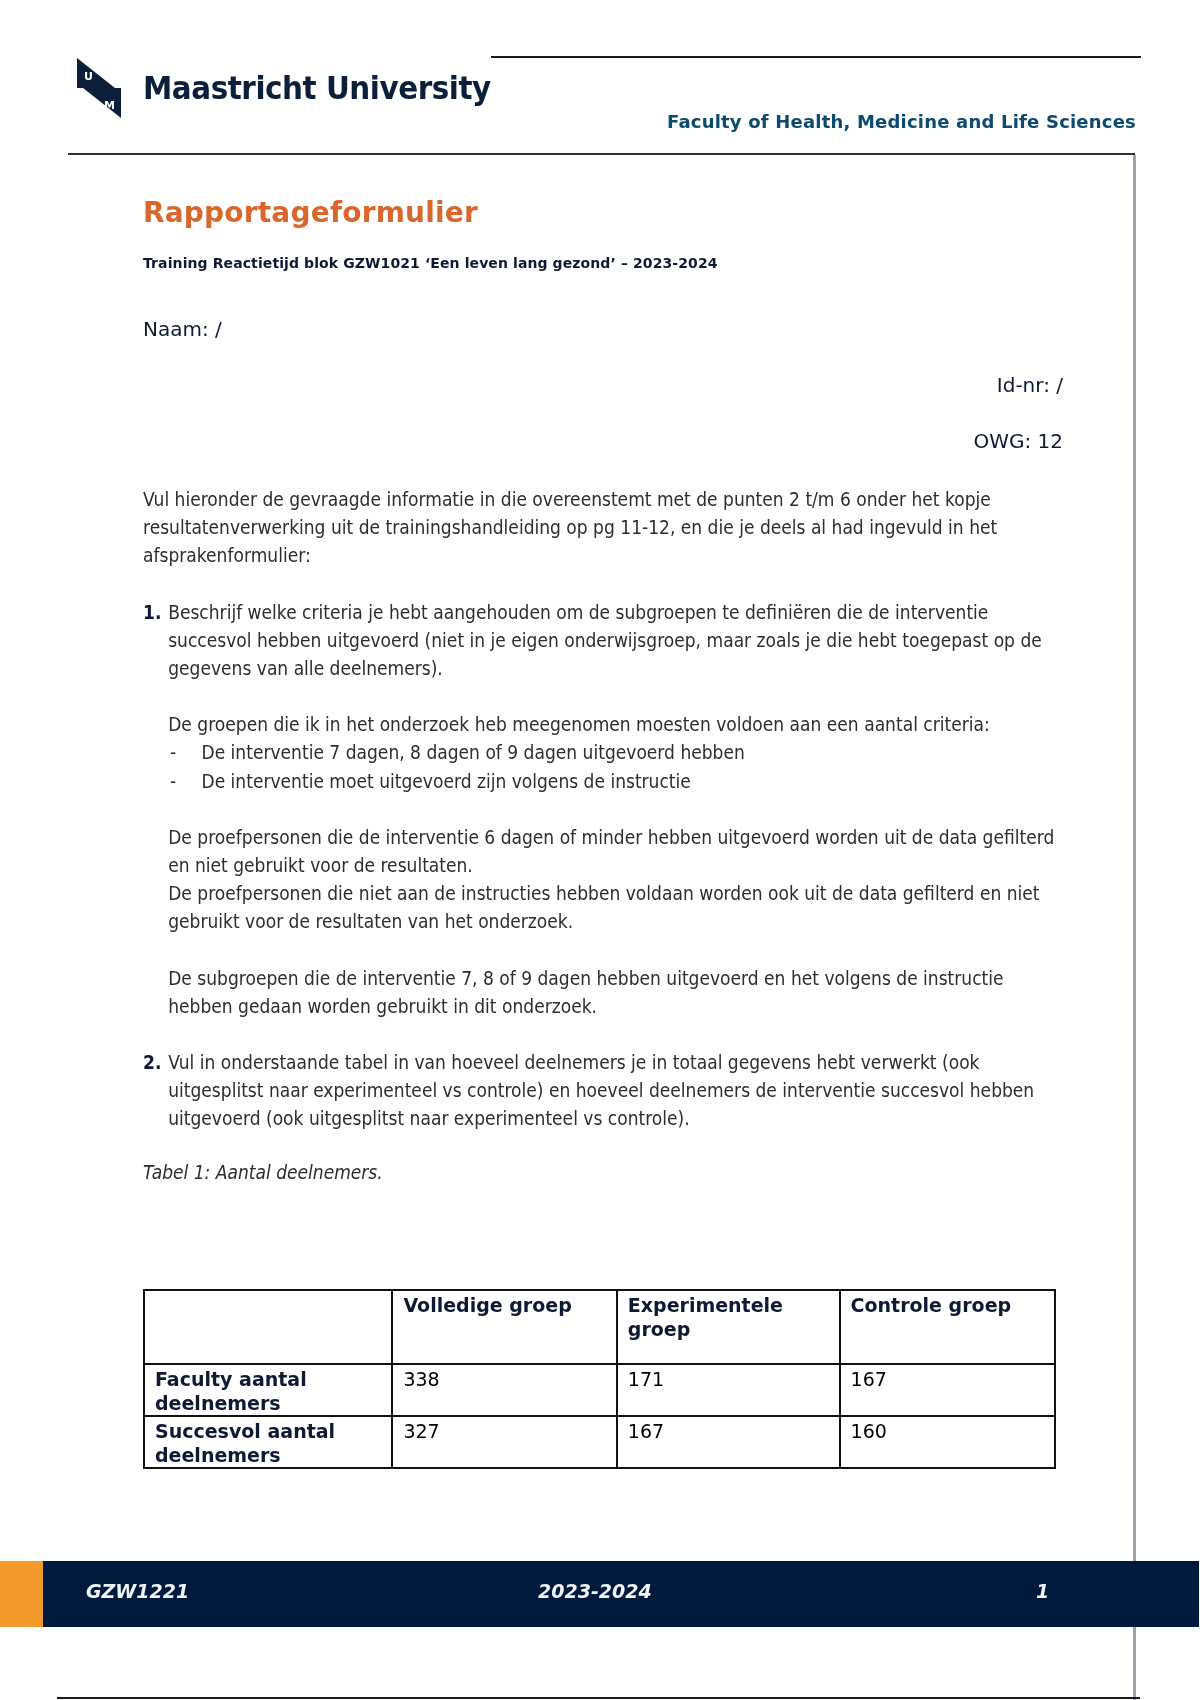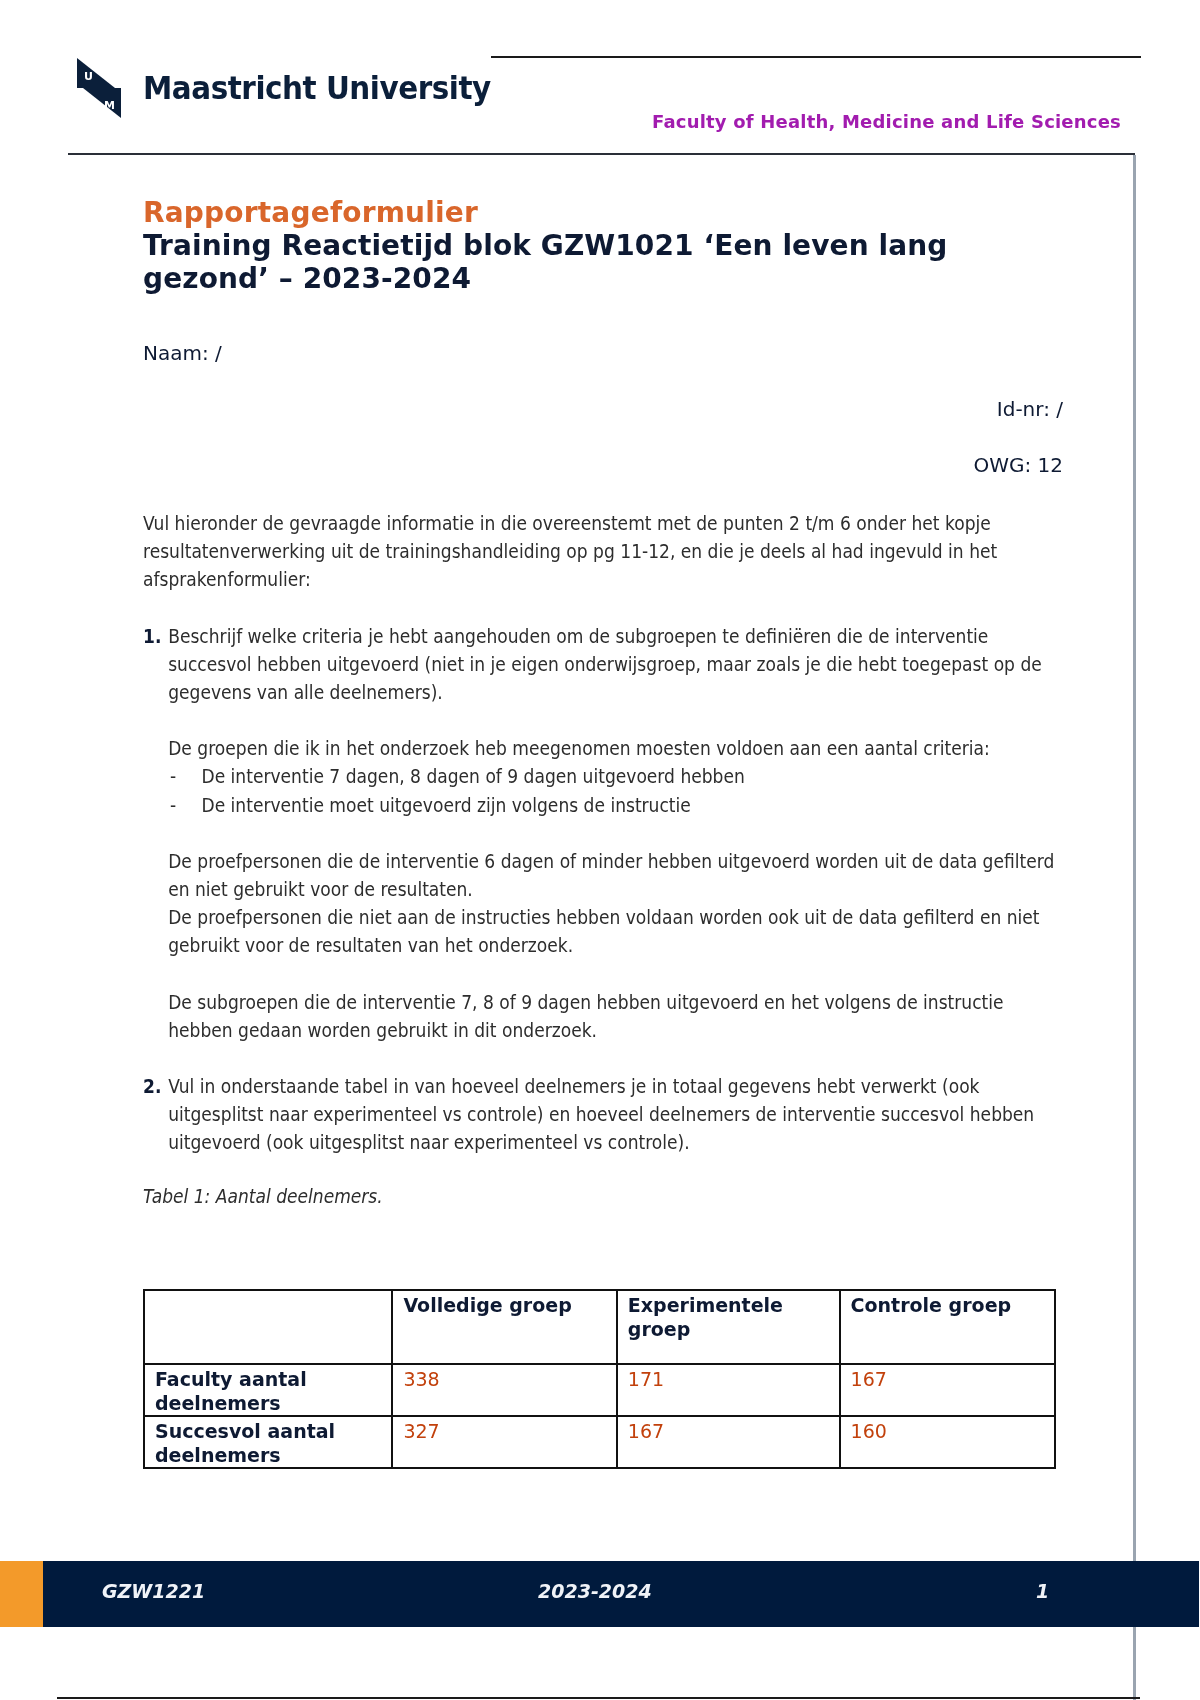--- a/index.html
+++ b/index.html
@@ -3,54 +3,54 @@
   <meta charset="utf-8">
   <style>
     * { box-sizing: border-box; margin: 0; padding: 0; }
     html, body { width: 1200px; height: 1700px; background: #ffffff; overflow: hidden; }
     body { position: relative; font-family: "DejaVu Sans", sans-serif; color: #2b2b2b; }
 
     .header-top-rule { position: absolute; left: 491px; top: 56px; width: 650px; height: 2px; background: #1a1a1a; }
     .logo { position: absolute; left: 77px; top: 58px; display: flex; align-items: center; }
     .logo svg { width: 46px; height: 60px; }
     .logo-text { margin-left: 20px; font-family: "DejaVu Sans", sans-serif; font-size: 32px; font-weight: bold; color: #0b1f3a; letter-spacing: -0.5px; transform: scaleX(0.92); transform-origin: left center; }
-    .faculty { position: absolute; right: 79px; top: 111px; font-size: 18px; font-weight: bold; color: #a21caf; letter-spacing: 0.2px; }
+    .faculty { position: absolute; right: 64px; top: 111px; font-size: 18px; font-weight: bold; color: #0c4a6e; letter-spacing: 0.2px; }
     .header-bottom-rule { position: absolute; left: 68px; top: 153px; width: 1067px; height: 2px; background: #2a2f38; }
     .right-margin-line { position: absolute; left: 1133px; top: 155px; width: 3px; height: 1545px; background: #9aa4b0; }
 
     .content { position: absolute; left: 143px; top: 196px; width: 920px; }
     .title-orange { font-size: 28px; font-weight: bold; color: #d9662b; letter-spacing: 0.2px; }
-    .subtitle { font-size: 28px; font-weight: bold; color: #0e1a33; letter-spacing: 0.1px; }
+    .subtitle { margin-top: 26px; font-size: 14px; font-weight: bold; color: #0e1a33; letter-spacing: 0.1px; }
     .field { font-size: 20px; font-weight: normal; color: #0e1a33; }
     .field.f1 { margin-top: 46px; }
     .field.f2, .field.f3 { margin-top: 32px; text-align: right; }
 
     .body-text { font-size: 19px; line-height: 28.2px; color: #2d2d2d; transform: scaleX(0.9); transform-origin: left top; width: 1025px; }
     .intro { margin-top: 32px; }
 
     .q { display: flex; margin-top: 28px; }
     .q-num { font-weight: bold; color: #0e1a33; width: 28px; flex: none; }
     .q-body { flex: 1; }
     .answer-block { margin-top: 28px; }
     .bullets { list-style: none; }
     .bullets li { display: flex; }
     .bullets .dash { width: 37px; flex: none; padding-left: 2px; }
 
     .caption { margin-top: 28px; font-style: italic; font-size: 19px; color: #2d2d2d; transform: scaleX(0.9); transform-origin: left top; }
 
     table.deelnemers { position: absolute; left: 143px; top: 1289px; border-collapse: collapse; width: 913px; }
     table.deelnemers td, table.deelnemers th { border: 2px solid #111; vertical-align: top; text-align: left; padding: 2px 26px 0 10px; font-size: 19px; }
     table.deelnemers th { font-weight: bold; color: #0e1a33; height: 74px; line-height: 24px; }
-    table.deelnemers td { height: 50px; line-height: 24px; color: #c2410c; }
+    table.deelnemers td { height: 50px; line-height: 24px; color: #000000; }
     table.deelnemers td.rowhead { font-weight: bold; color: #0e1a33; }
 
     .footer-orange { position: absolute; left: 0; top: 1561px; width: 43px; height: 66px; background: #f39a2a; }
     .footer-bar { position: absolute; left: 43px; top: 1561px; width: 1156px; height: 66px; background: #001a3d; }
     .footer-text { position: absolute; top: 1580px; font-size: 19px; font-weight: bold; font-style: italic; color: #f0f3f8; }
-    .footer-code { left: 102px; }
+    .footer-code { left: 86px; }
     .footer-year { left: 538px; }
     .footer-page { left: 1036px; }
     .bottom-rule { position: absolute; left: 57px; top: 1697px; width: 1083px; height: 2px; background: #1a1a1a; }
   </style>
 </head>
 <body>
 
 <div class="header-top-rule"></div>
 
 <div class="logo">

